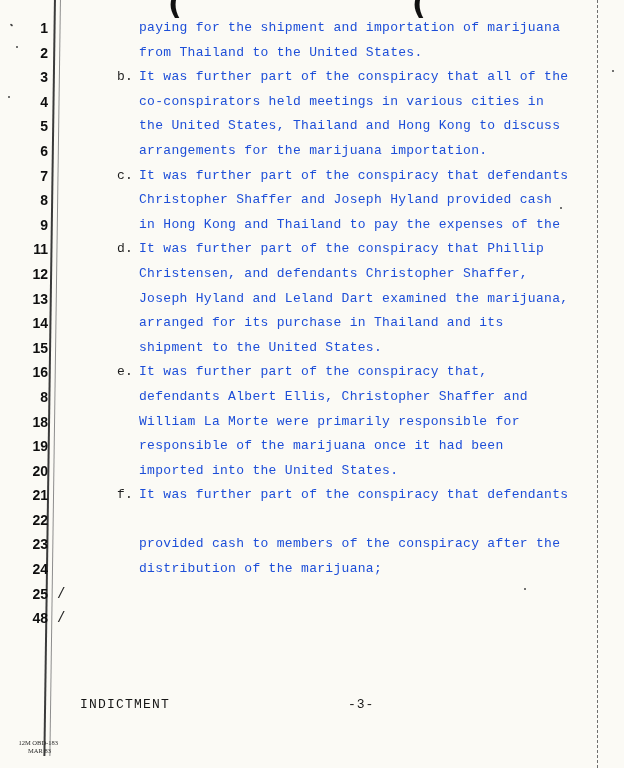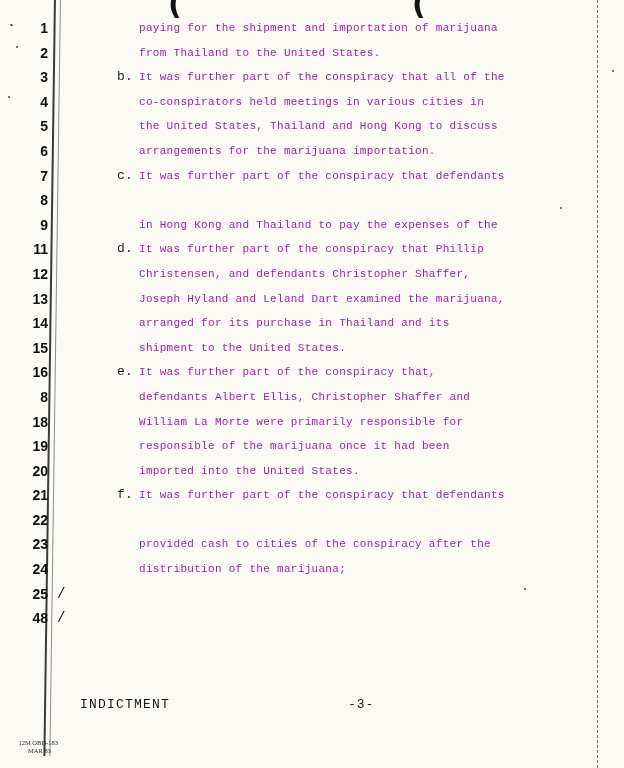--- a/index.html
+++ b/index.html
@@ -37,21 +37,21 @@
   }
   .ln-slash{
     width:69px;flex:0 0 69px;padding-left:9px;box-sizing:border-box;
     font-size:14px;color:#222;
   }
   .ln-label{
     width:22px;flex:0 0 22px;
     font-size:13px;letter-spacing:0.3px;
   }
   .ln-text{
-    flex:1;font-size:11px;letter-spacing:0.3px;color:#a21caf;
+    flex:1;font-size:13px;letter-spacing:0.3px;color:#1d4ed8;
   }
   
   .footer-title{
     position:absolute;left:80px;top:697px;
     font-size:13px;letter-spacing:1.2px;color:#161616;font-family:Liberation Mono, monospace;
   }
   .footer-page{
     position:absolute;left:348px;top:697px;
     font-size:13px;letter-spacing:1px;color:#161616;
   }
@@ -97,35 +97,35 @@
   <div class="speck s6"></div>
 
   <div class="lines">
       <div class="row"><span class="ln-num">1</span><span class="ln-slash"></span><span class="ln-label"></span><span class="ln-text">paying for the shipment and importation of marijuana</span></div>
       <div class="row"><span class="ln-num">2</span><span class="ln-slash"></span><span class="ln-label"></span><span class="ln-text">from Thailand to the United States.</span></div>
       <div class="row"><span class="ln-num">3</span><span class="ln-slash"></span><span class="ln-label">b.</span><span class="ln-text">It was further part of the conspiracy that all of the</span></div>
       <div class="row"><span class="ln-num">4</span><span class="ln-slash"></span><span class="ln-label"></span><span class="ln-text">co-conspirators held meetings in various cities in</span></div>
       <div class="row"><span class="ln-num">5</span><span class="ln-slash"></span><span class="ln-label"></span><span class="ln-text">the United States, Thailand and Hong Kong to discuss</span></div>
       <div class="row"><span class="ln-num">6</span><span class="ln-slash"></span><span class="ln-label"></span><span class="ln-text">arrangements for the marijuana importation.</span></div>
       <div class="row"><span class="ln-num">7</span><span class="ln-slash"></span><span class="ln-label">c.</span><span class="ln-text">It was further part of the conspiracy that defendants</span></div>
-      <div class="row"><span class="ln-num">8</span><span class="ln-slash"></span><span class="ln-label"></span></div>
+      <div class="row"><span class="ln-num">8</span><span class="ln-slash"></span><span class="ln-label"></span><span class="ln-text">Christopher Shaffer and Joseph Hyland provided cash</span></div>
       <div class="row"><span class="ln-num">9</span><span class="ln-slash"></span><span class="ln-label"></span><span class="ln-text">in Hong Kong and Thailand to pay the expenses of the</span></div>
       <div class="row"><span class="ln-num">11</span><span class="ln-slash"></span><span class="ln-label">d.</span><span class="ln-text">It was further part of the conspiracy that Phillip</span></div>
       <div class="row"><span class="ln-num">12</span><span class="ln-slash"></span><span class="ln-label"></span><span class="ln-text">Christensen, and defendants Christopher Shaffer,</span></div>
       <div class="row"><span class="ln-num">13</span><span class="ln-slash"></span><span class="ln-label"></span><span class="ln-text">Joseph Hyland and Leland Dart examined the marijuana,</span></div>
       <div class="row"><span class="ln-num">14</span><span class="ln-slash"></span><span class="ln-label"></span><span class="ln-text">arranged for its purchase in Thailand and its</span></div>
       <div class="row"><span class="ln-num">15</span><span class="ln-slash"></span><span class="ln-label"></span><span class="ln-text">shipment to the United States.</span></div>
       <div class="row"><span class="ln-num">16</span><span class="ln-slash"></span><span class="ln-label">e.</span><span class="ln-text">It was further part of the conspiracy that,</span></div>
       <div class="row"><span class="ln-num">8</span><span class="ln-slash"></span><span class="ln-label"></span><span class="ln-text">defendants Albert Ellis, Christopher Shaffer and</span></div>
       <div class="row"><span class="ln-num">18</span><span class="ln-slash"></span><span class="ln-label"></span><span class="ln-text">William La Morte were primarily responsible for</span></div>
       <div class="row"><span class="ln-num">19</span><span class="ln-slash"></span><span class="ln-label"></span><span class="ln-text">responsible of the marijuana once it had been</span></div>
       <div class="row"><span class="ln-num">20</span><span class="ln-slash"></span><span class="ln-label"></span><span class="ln-text">imported into the United States.</span></div>
       <div class="row"><span class="ln-num">21</span><span class="ln-slash"></span><span class="ln-label">f.</span><span class="ln-text">It was further part of the conspiracy that defendants</span></div>
       <div class="row"><span class="ln-num">22</span><span class="ln-slash"></span><span class="ln-label"></span></div>
-      <div class="row"><span class="ln-num">23</span><span class="ln-slash"></span><span class="ln-label"></span><span class="ln-text">provided cash to cities of the conspiracy after the</span></div>
+      <div class="row"><span class="ln-num">23</span><span class="ln-slash"></span><span class="ln-label"></span><span class="ln-text">provided cash to members of the conspiracy after the</span></div>
       <div class="row"><span class="ln-num">24</span><span class="ln-slash"></span><span class="ln-label"></span><span class="ln-text">distribution of the marijuana;</span></div>
       <div class="row"><span class="ln-num">25</span><span class="ln-slash">/</span><span class="ln-label"></span><span class="ln-text"></span></div>
       <div class="row"><span class="ln-num">48</span><span class="ln-slash">/</span><span class="ln-label"></span><span class="ln-text"></span></div>
     </div>
 
   <div class="footer-title">INDICTMENT</div>
   <div class="footer-page">-3-</div>
 
   <div class="form-stamp">
     <div class="l1">12M OBD-183</div>

